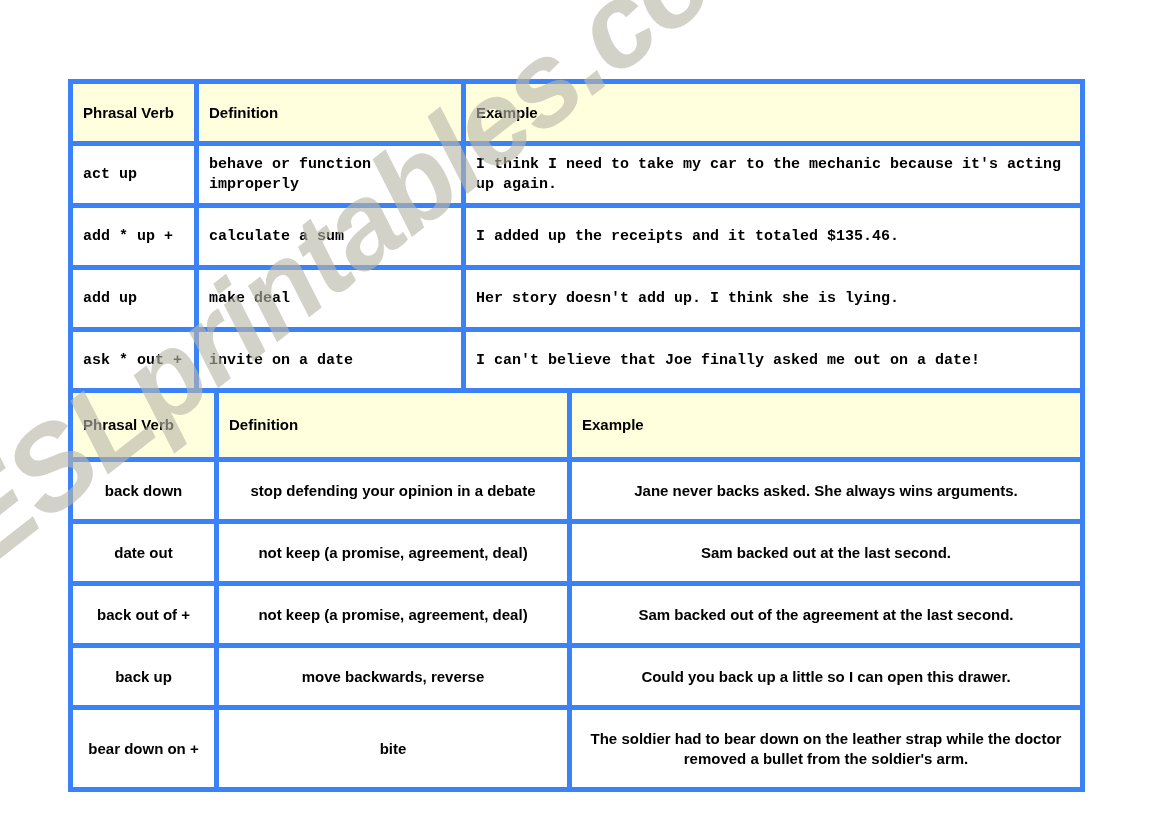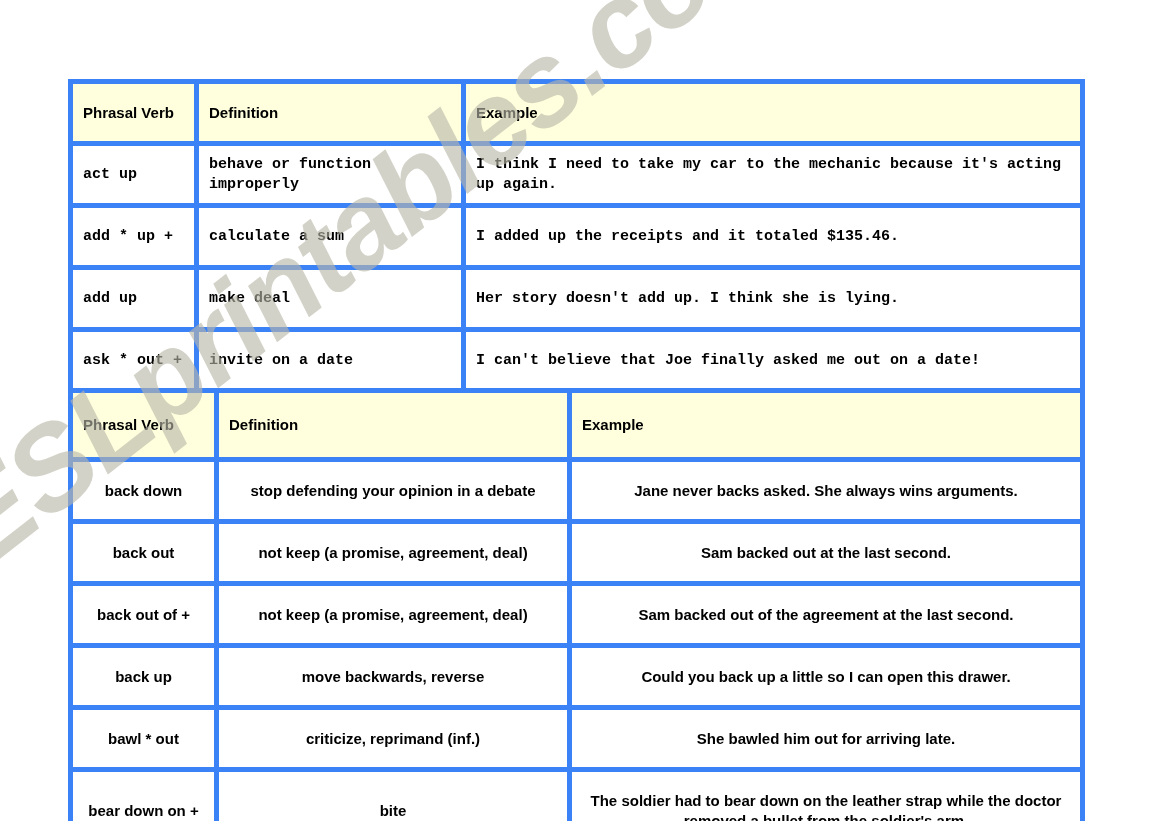--- a/index.html
+++ b/index.html
@@ -166,38 +166,33 @@
         <th>Example</th>
       </tr>
     </thead>
     <tbody>
       <tr>
         <td>back down</td>
         <td>stop defending your opinion in a debate</td>
         <td>Jane never backs asked. She always wins arguments.</td>
       </tr>
       <tr>
-        <td>back out</td>
+        <td>date out</td>
         <td>not keep (a promise, agreement, deal)</td>
         <td>Sam backed out at the last second.</td>
       </tr>
       <tr>
         <td>back out of +</td>
         <td>not keep (a promise, agreement, deal)</td>
         <td>Sam backed out of the agreement at the last second.</td>
       </tr>
       <tr>
         <td>back up</td>
         <td>move backwards, reverse</td>
         <td>Could you back up a little so I can open this drawer.</td>
-      </tr>
-      <tr>
-        <td>bawl * out</td>
-        <td>criticize, reprimand (inf.)</td>
-        <td>She bawled him out for arriving late.</td>
       </tr>
       <tr class="tall">
         <td>bear down on +</td>
         <td>bite</td>
         <td class="cell-multiline">The soldier had to bear down on the leather strap while the doctor removed a bullet from the soldier's arm.</td>
       </tr>
     </tbody>
   </table>
 
 </div>

